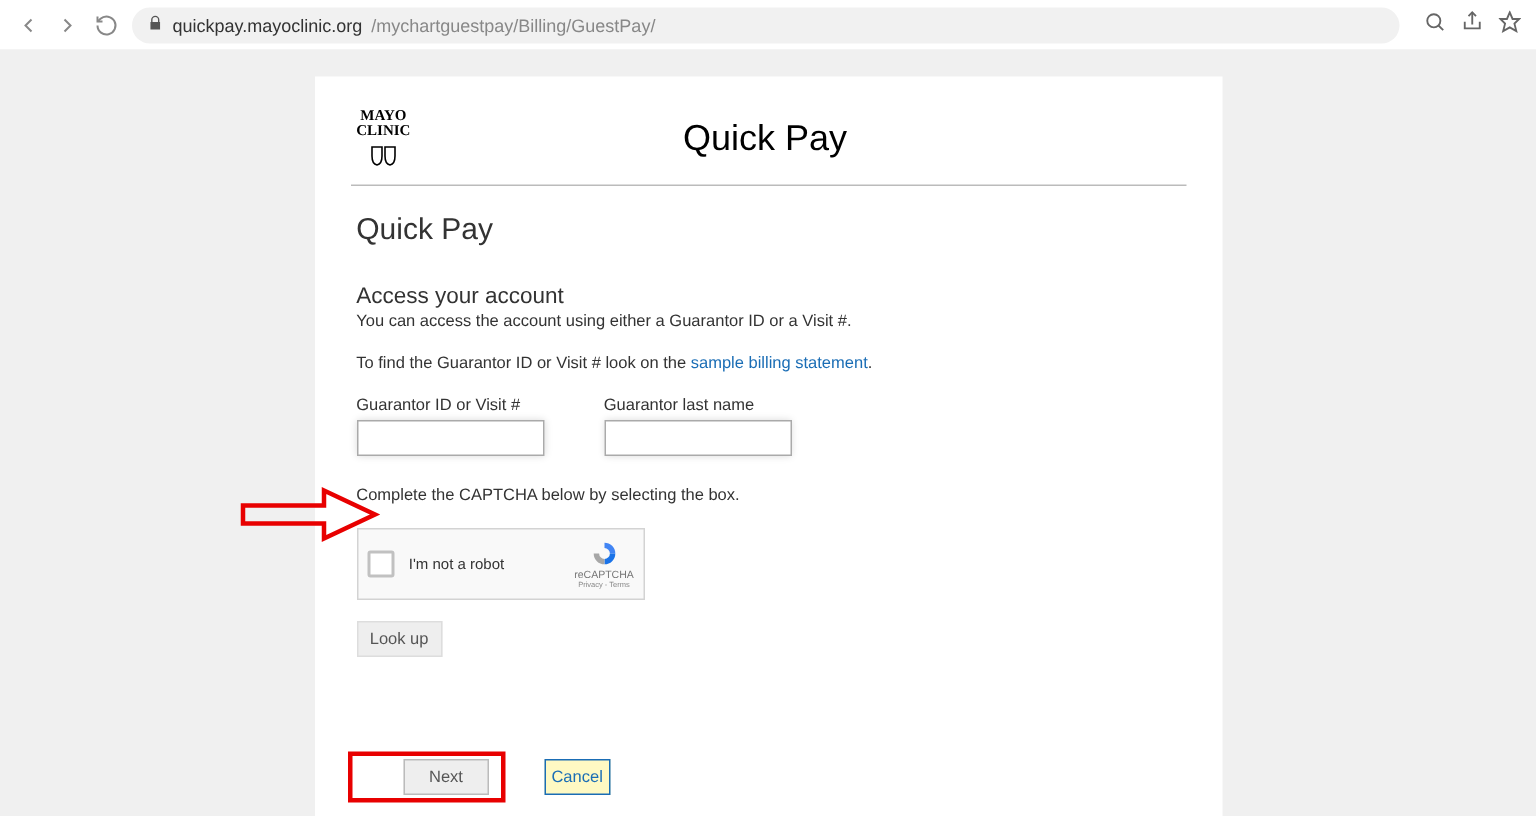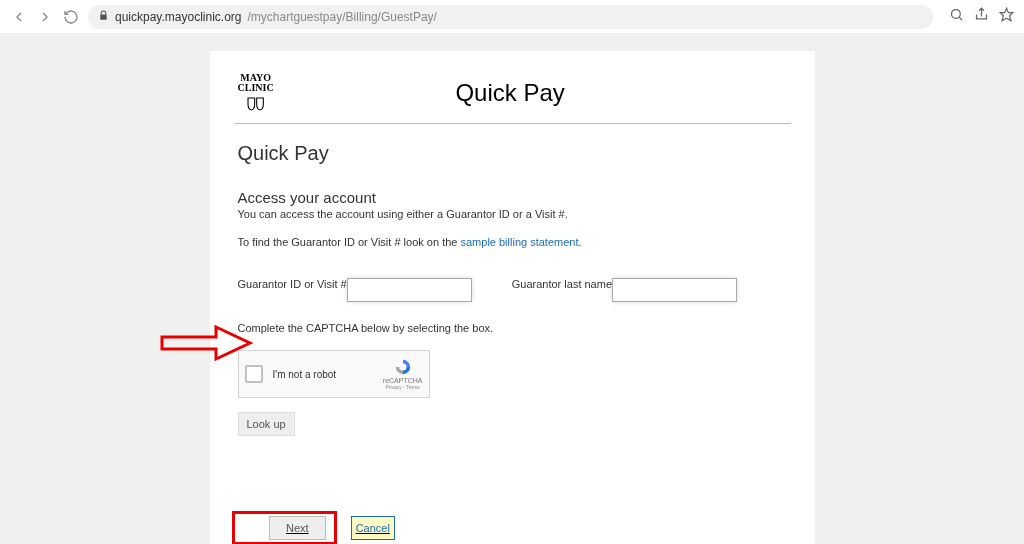--- a/index.html
+++ b/index.html
@@ -25,35 +25,35 @@
     .header-title { font-size: 24px; font-weight: 400; color: #000; text-align: center; flex: 1; margin-left: -40px; }
 
     .hr { border: none; border-top: 1px solid #bbb; margin: 10px -4px 18px -4px; }
 
     .h2 { font-size: 20px; color: #333; font-weight: 400; margin-bottom: 24px; }
     .h3 { font-size: 15px; color: #333; font-weight: 400; margin-bottom: 2px; }
     .body-text { font-size: 11px; color: #333; margin-bottom: 16px; }
     .link { color: #1a6db5; text-decoration: none; }
 
     .inputs-row { display: flex; gap: 40px; margin-bottom: 20px; }
-    .field { display: flex; flex-direction: row; margin-top: 14px; }
+    .field { display: flex; flex-direction: column; }
     .field-label { font-size: 11px; color: #333; margin-bottom: 4px; }
     .text-input { border: 1px solid #aaa; height: 24px; width: 125px; padding: 0 4px; font-size: 12px; box-shadow: 0 0 5px rgba(0,0,0,0.15); }
 
     .captcha-box { border: 1px solid #d3d3d3; background: #f9f9f9; width: 192px; height: 48px; display: flex; align-items: center; padding: 6px; margin-bottom: 14px; }
     .captcha-check { width: 18px; height: 18px; border: 2px solid #c1c1c1; border-radius: 2px; background: #fff; margin-right: 10px; }
     .captcha-text { font-size: 10px; color: #333; flex: 1; }
     .captcha-right { text-align: center; font-size: 6px; color: #555; }
     .captcha-right .recap-icon svg { width: 22px; height: 18px; }
     .captcha-right .recap-label { font-size: 7px; color: #777; }
     .captcha-right .recap-legal { font-size: 5px; color: #888; }
 
     .lookup-btn { background: #eee; border: 1px solid #ddd; color: #555; font-size: 11px; padding: 5px 8px; cursor: pointer; }
 
-    .bottom-buttons { position: absolute; left: 232px; bottom: 0; display: flex; gap: 14px; align-items: center; text-decoration: underline; }
+    .bottom-buttons { position: absolute; left: 232px; bottom: 10px; display: flex; gap: 26px; align-items: center; }
     .next-btn { background: #eee; border: 1px solid #bbb; color: #555; font-size: 11px; padding: 5px 16px; cursor: pointer; }
     .cancel-btn { background: #fef9c3; border: 1px solid #1a6db5; color: #1a6db5; font-size: 11px; padding: 5px 4px; cursor: pointer; }
     .red-box-next { border: 3px solid #e80000; padding: 2px 8px 2px 34px; display: inline-flex; }
 
     .red-arrow { position: absolute; left: 158px; top: 290px; pointer-events: none; }
     .red-arrow svg { width: 96px; height: 40px; }
   </style>
 </head>
 <body>
 

